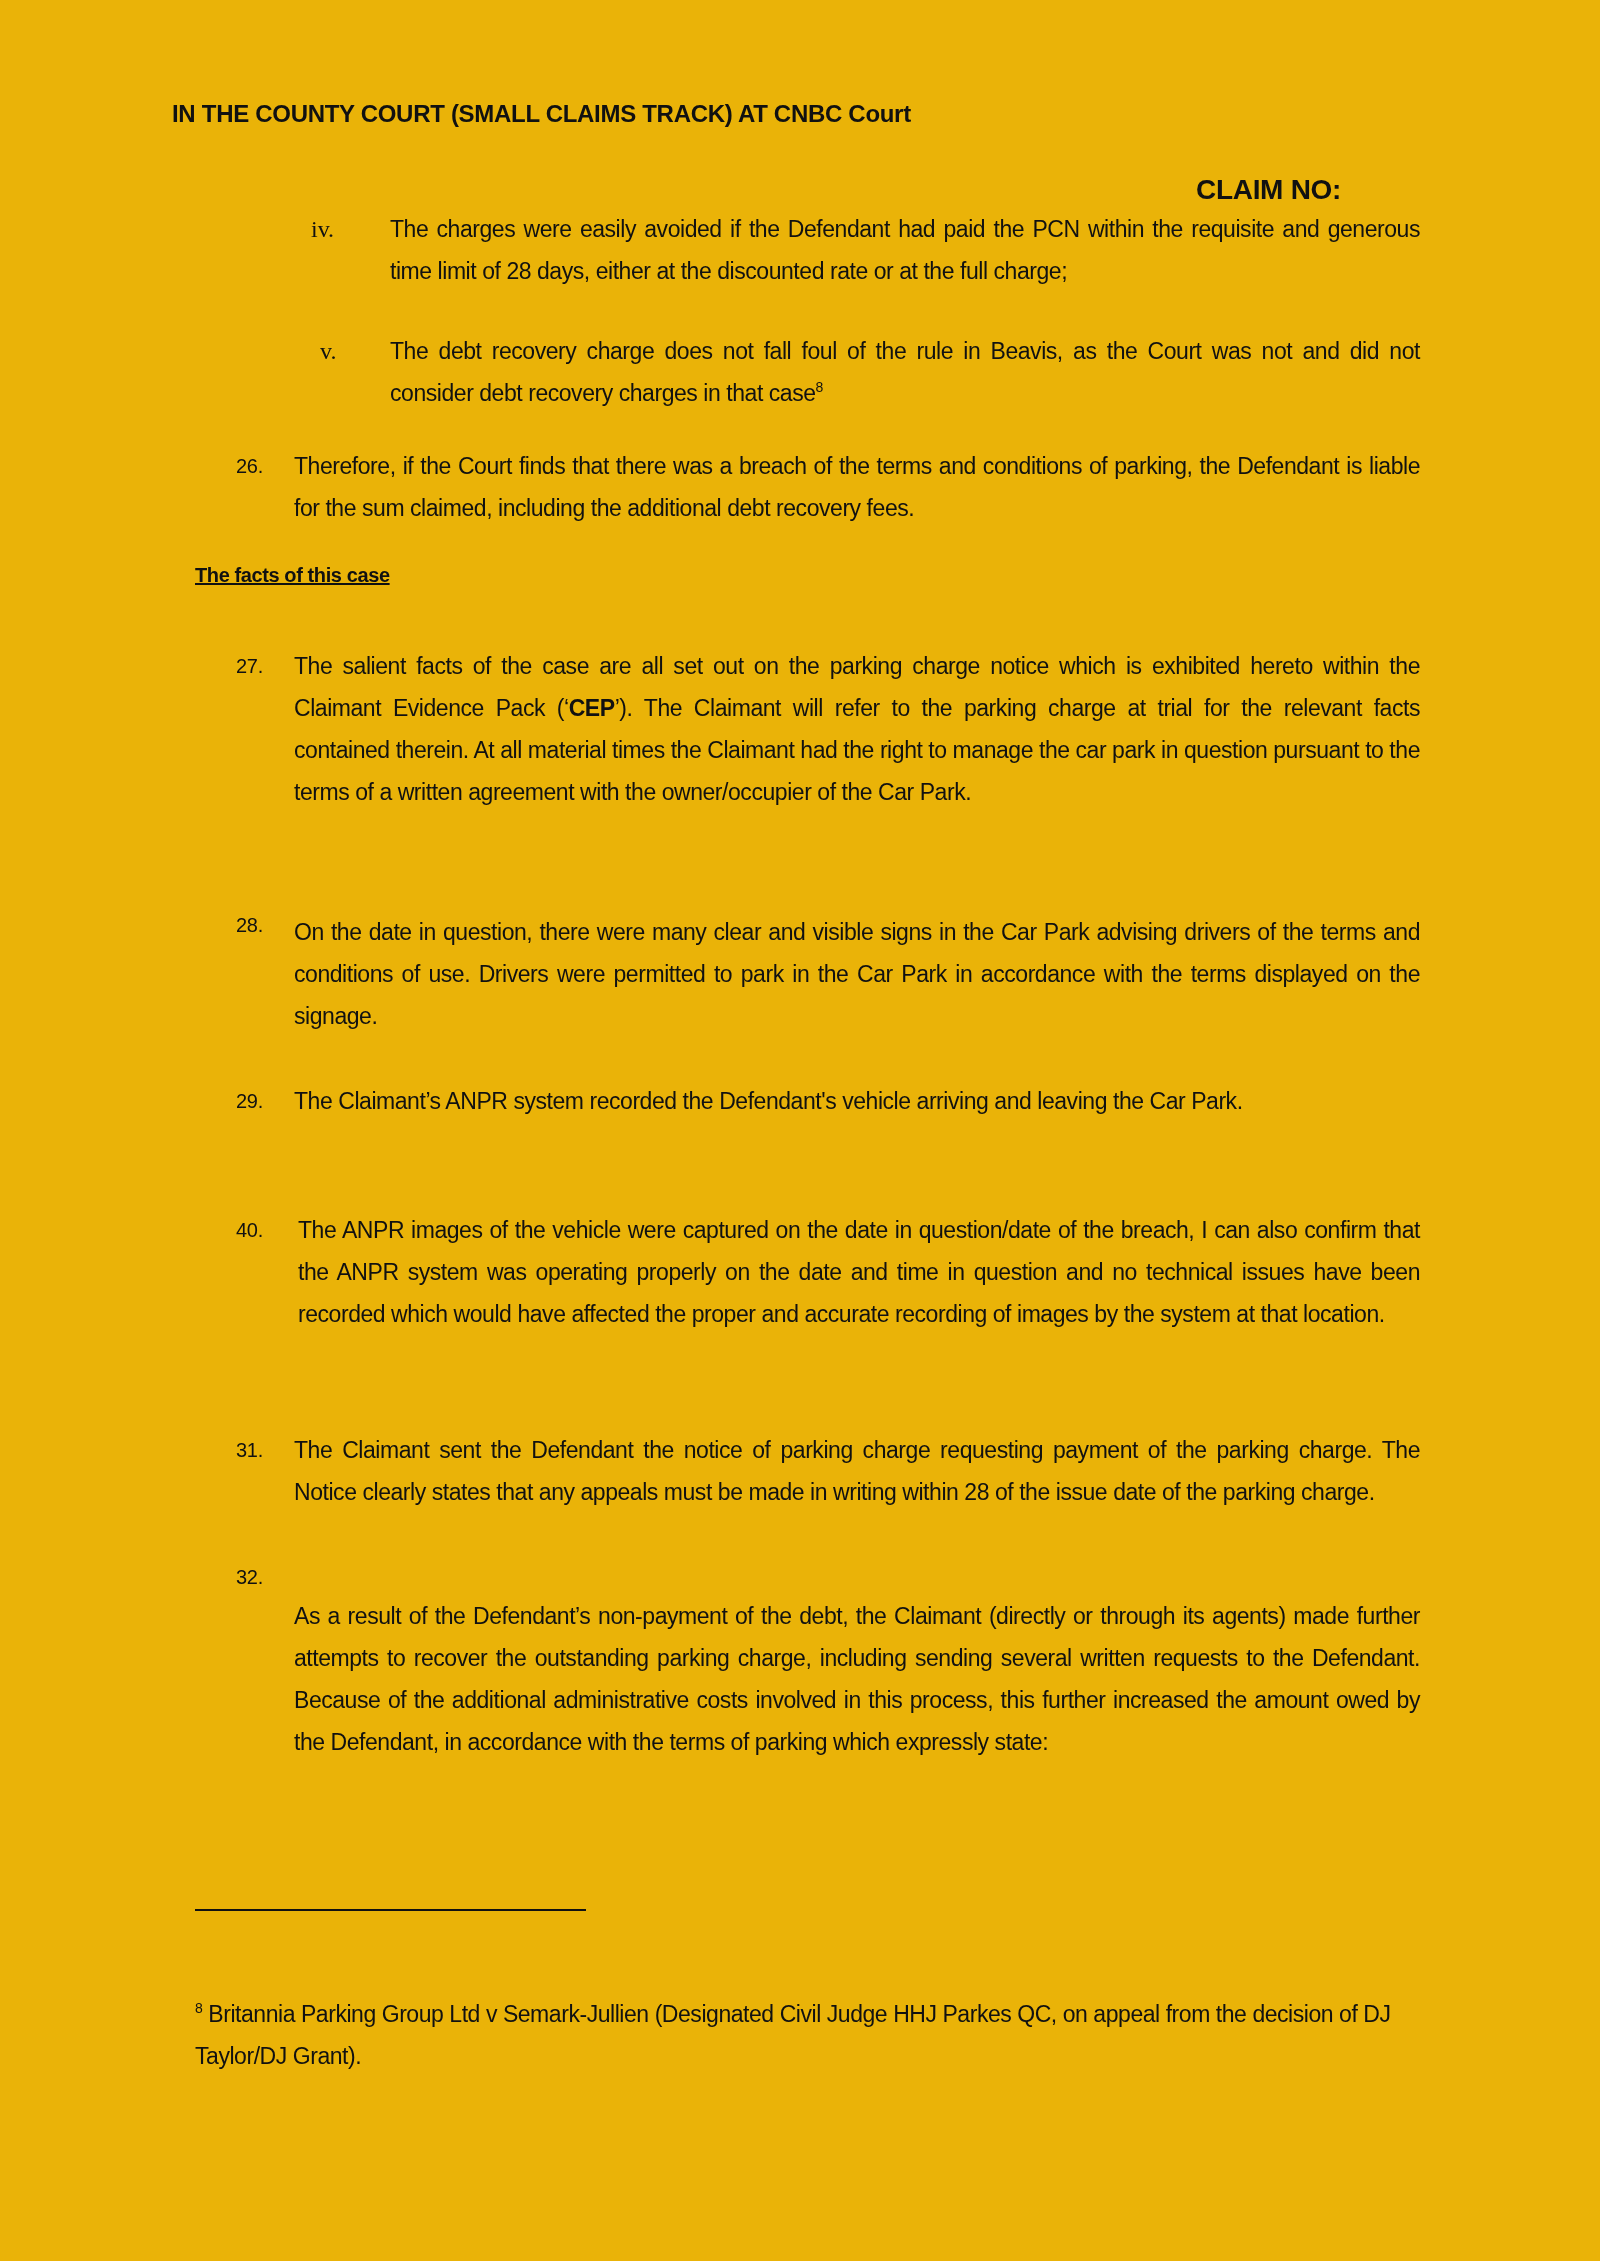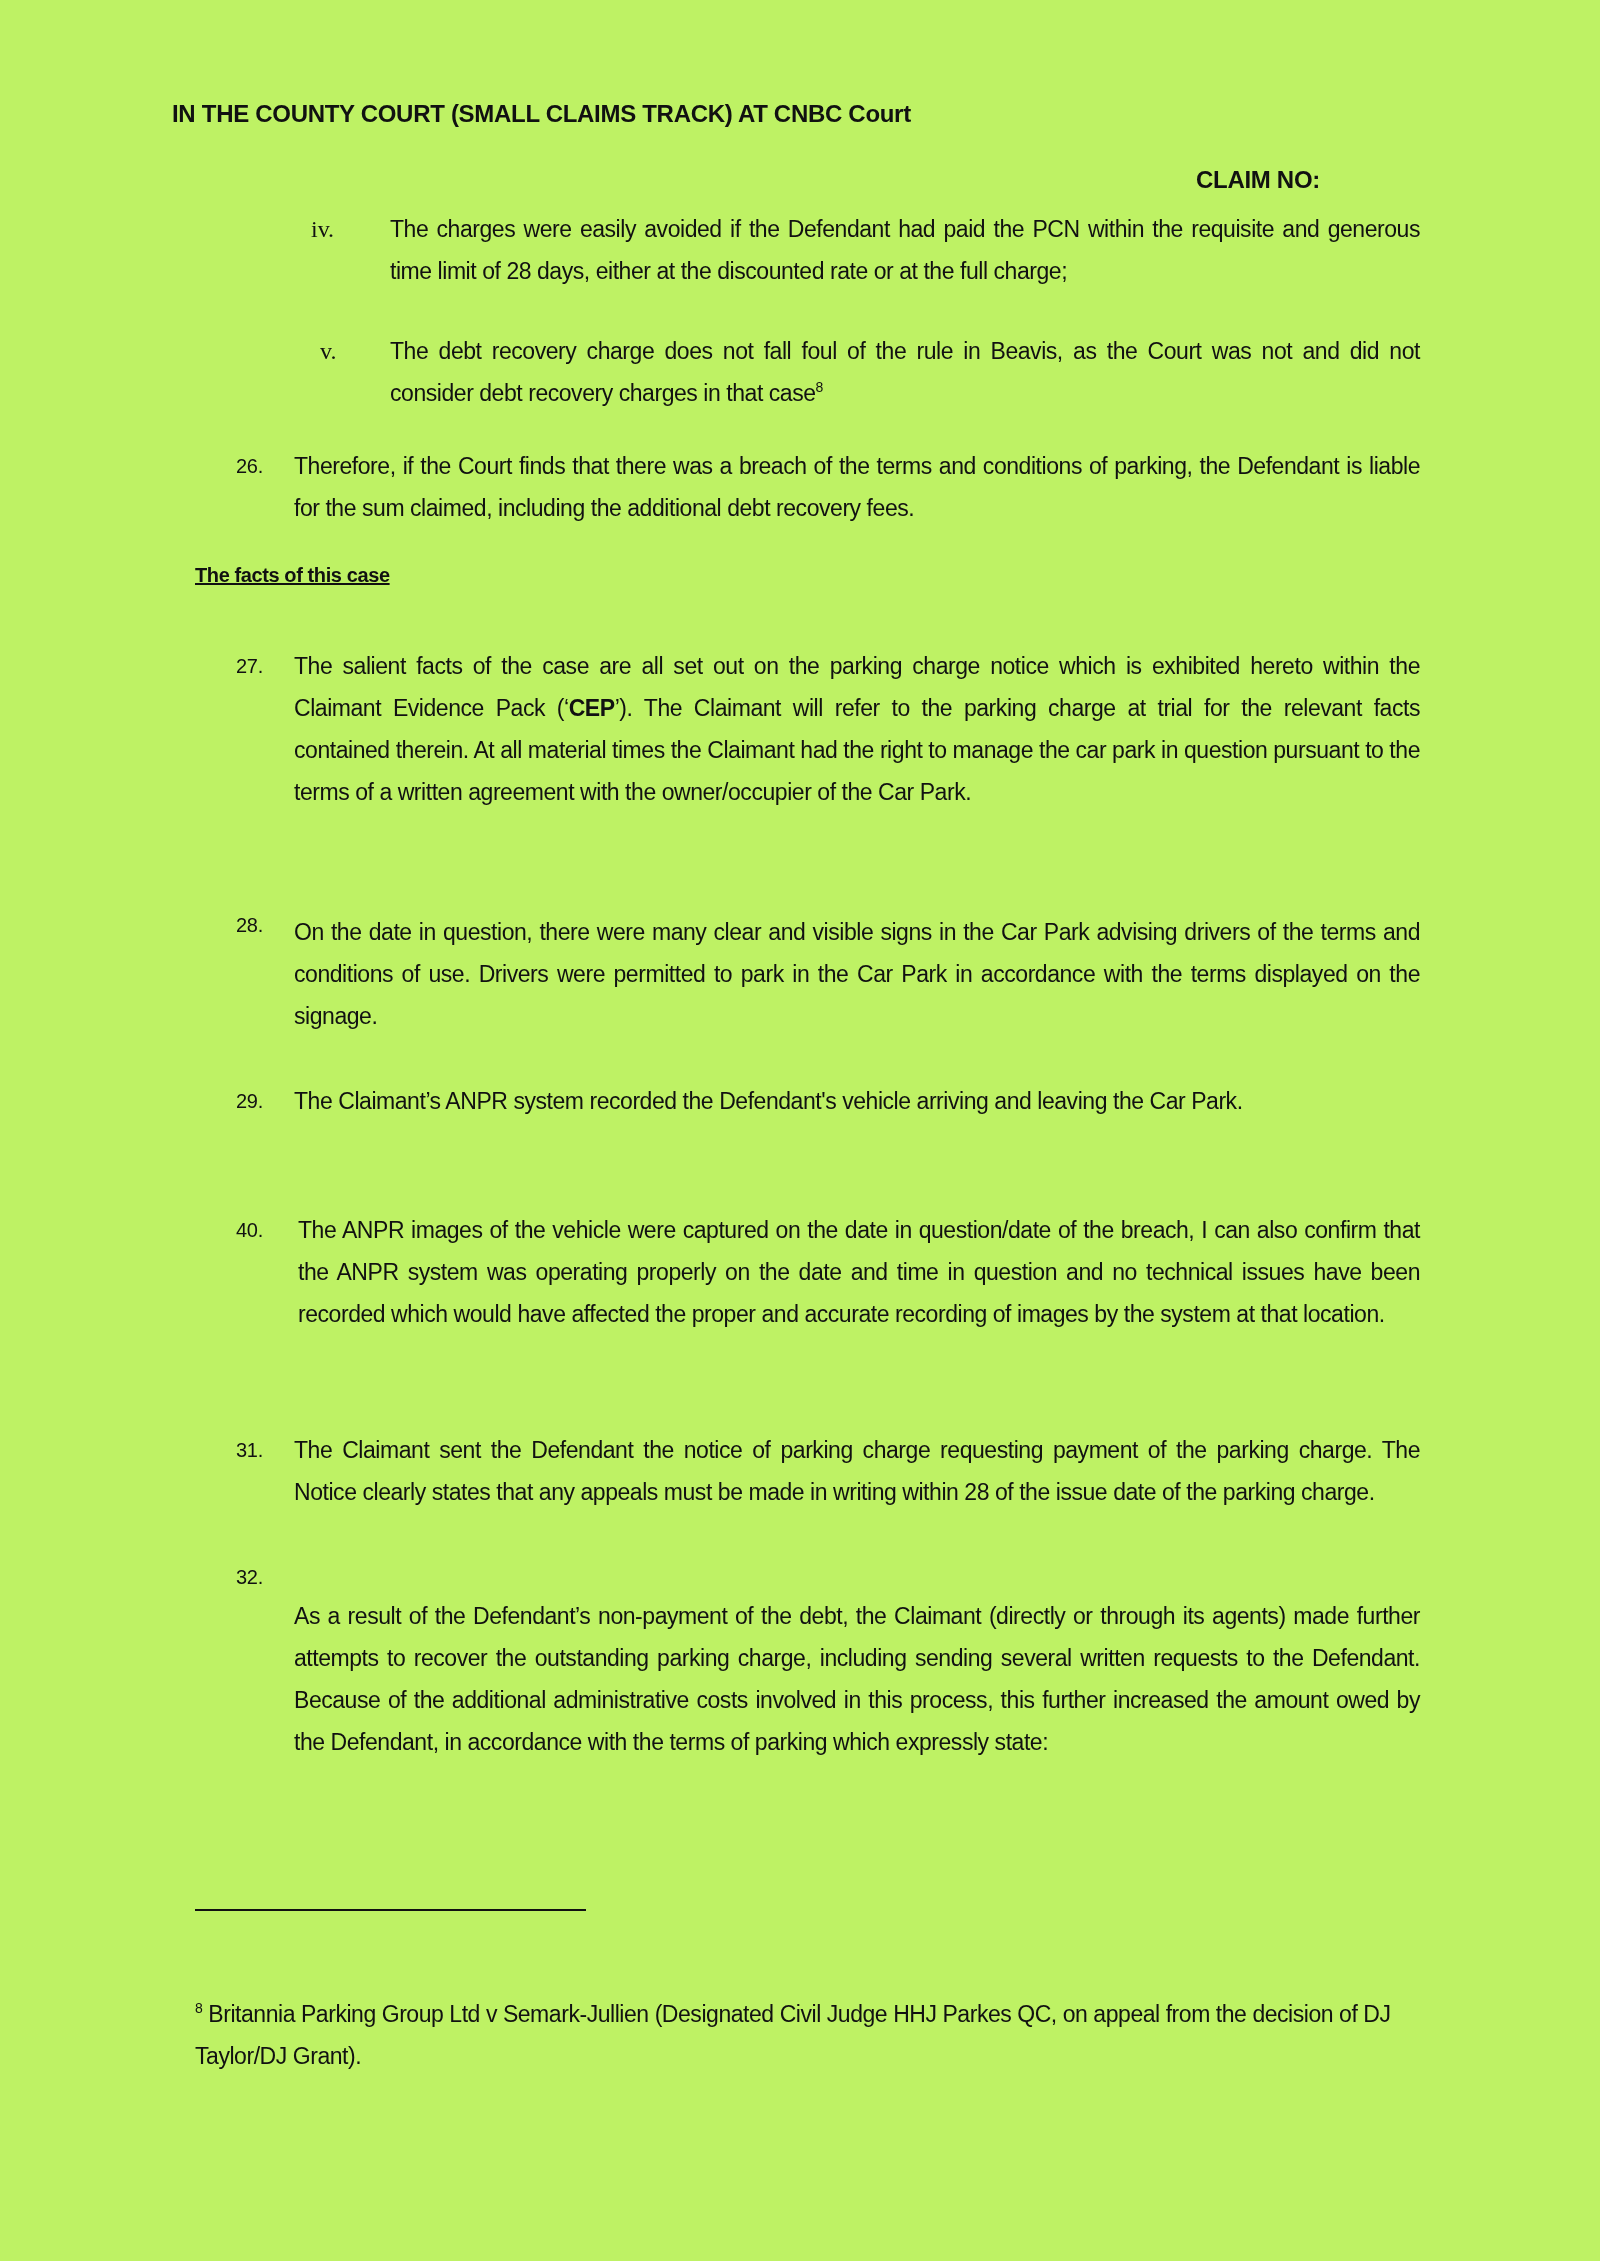--- a/index.html
+++ b/index.html
@@ -1,22 +1,22 @@
 <!DOCTYPE html>
 <html><head>
 <meta charset="utf-8">
 <style>
   html, body { margin: 0; padding: 0; background: #ffffff; }
   body { width: 1600px; height: 2261px; position: relative; overflow: hidden; color: #111; }
-  .page { position: absolute; left: 0; top: 0; width: 1600px; height: 2261px; background: #bef264; }
+  .page { position: absolute; left: 0; top: 0; width: 1600px; height: 2261px; background: #eab308; }
   .sans { font-family: "Liberation Sans", "DejaVu Sans", sans-serif; }
   .serif { font-family: "Liberation Serif", "DejaVu Serif", serif; }
   .abs { position: absolute; }
   .header-title { left: 172px; top: 100px; font-size: 24px; font-weight: bold; letter-spacing: -0.3px; }
-  .claim-no { left: 1196px; top: 166px; font-size: 24px; font-weight: bold; letter-spacing: -0.3px; }
+  .claim-no { left: 1196px; top: 174px; font-size: 28px; font-weight: bold; letter-spacing: -0.3px; }
   .para {
     position: absolute; font-size: 23px; line-height: 42px; letter-spacing: -0.45px;
     text-align: justify; text-align-last: left;
   }
   .roman { position: absolute; font-size: 24px; line-height: 42px; }
   .num { position: absolute; font-size: 20px; line-height: 42px; letter-spacing: -0.3px; }
   .section-heading { left: 195px; top: 564px; font-size: 20px; font-weight: bold; text-decoration: underline; letter-spacing: -0.4px; }
   sup { font-size: 14px; line-height: 0; vertical-align: super; }
   .footnote-rule { left: 195px; top: 1909px; width: 391px; height: 2px; background: #111; }
   .footnote { left: 195px; top: 1993px; width: 1240px; font-size: 23px; line-height: 42px; letter-spacing: -0.45px; }

